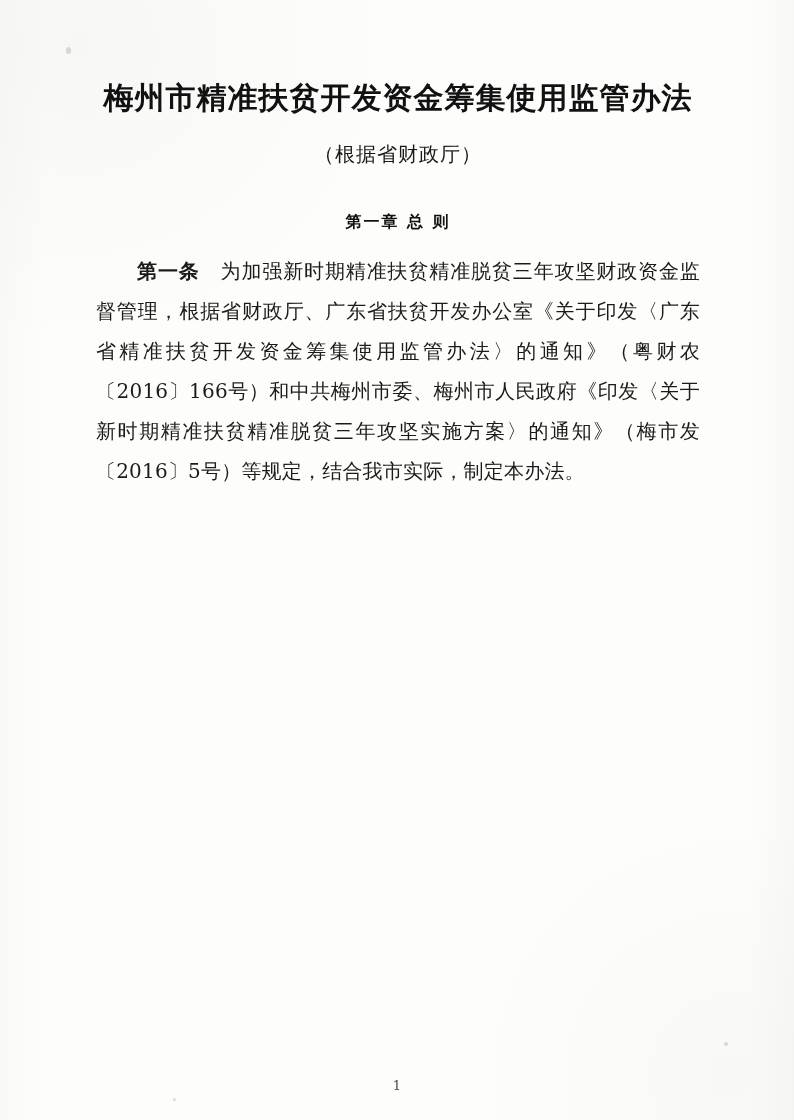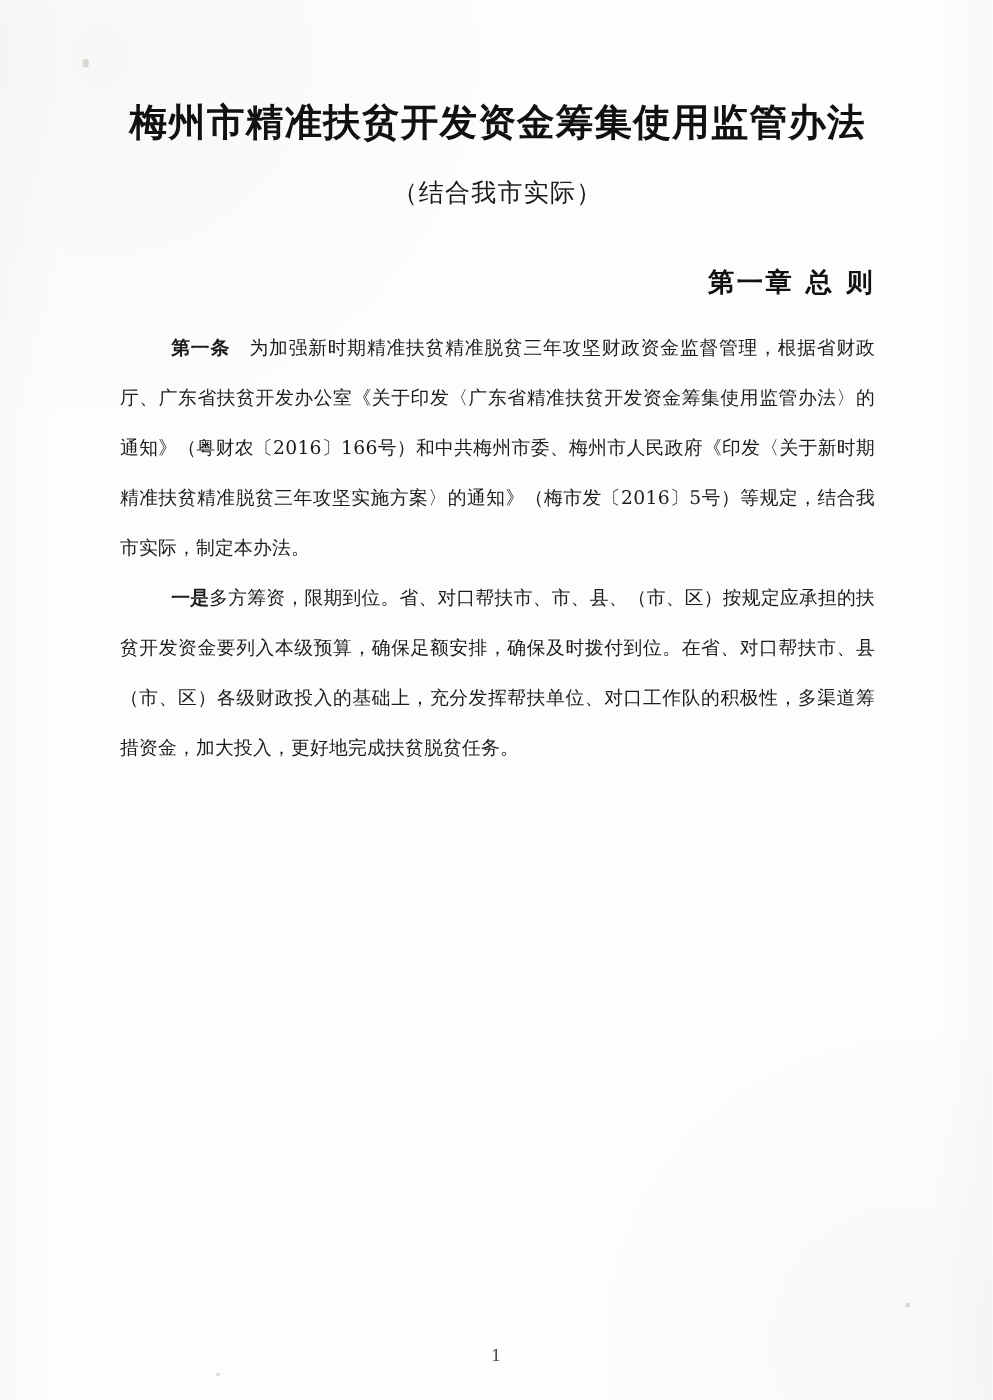--- a/index.html
+++ b/index.html
@@ -59,32 +59,32 @@
     margin: 0;
     padding-top: 22px;
     text-align: center;
     font-size: 20px;
     color: #1a1a1a;
     letter-spacing: 1px;
   }
   .chapter-heading {
     margin: 0;
     padding-top: 44px;
-    text-align: right;
-    font-size: 21px;
+    text-align: center;
+    font-size: 16px;
     font-weight: bold;
     letter-spacing: 2px;
     color: #111;
   }
   .body-block {
     padding-top: 18px;
   }
   p.para {
     margin: 0;
-    font-size: 15px;
+    font-size: 20px;
     line-height: 40px;
     text-align: justify;
     text-justify: inter-ideograph;
     text-indent: 41px;
     color: #1b1b1b;
     letter-spacing: 0.2px;
   }
   p.para + p.para {
     margin-top: 0px;
   }
@@ -109,29 +109,28 @@
   <div class="scan-tint"></div>
 
   <div class="speck" style="left:66px; top:47px; width:5px; height:7px;"></div>
   <div class="speck" style="left:724px; top:1042px; width:4px; height:4px;"></div>
   <div class="speck" style="left:173px; top:1098px; width:3px; height:3px;"></div>
 
   <div class="content">
 
     <h1 class="doc-title">梅州市精准扶贫开发资金筹集使用监管办法</h1>
 
-    <div class="doc-subtitle">（结合我市实际）</div>
+    <div class="doc-subtitle">（根据省财政厅）</div>
 
     <div class="chapter-heading">第一章  总  则</div>
 
     <div class="body-block">
 
       <p class="para"><span class="b">第一条</span><span>　为加强新时期精准扶贫精准脱贫三年攻坚财政资金监督管理，根据省财政厅、广东省扶贫开发办公室《关于印发〈广东省精准扶贫开发资金筹集使用监管办法〉的通知》（粤财农〔2016〕166号）和中共梅州市委、梅州市人民政府《印发〈关于新时期精准扶贫精准脱贫三年攻坚实施方案〉的通知》（梅市发〔2016〕5号）等规定，结合我市实际，制定本办法。</span></p>
 
 
 
-      <p class="para"><span class="b">一是</span><span>多方筹资，限期到位。省、对口帮扶市、市、县、（市、区）按规定应承担的扶贫开发资金要列入本级预算，确保足额安排，确保及时拨付到位。在省、对口帮扶市、县（市、区）各级财政投入的基础上，充分发挥帮扶单位、对口工作队的积极性，多渠道筹措资金，加大投入，更好地完成扶贫脱贫任务。</span></p>
 
     </div>
   </div>
 
   <div class="page-number">1</div>
 </div>
 
 </body></html>

